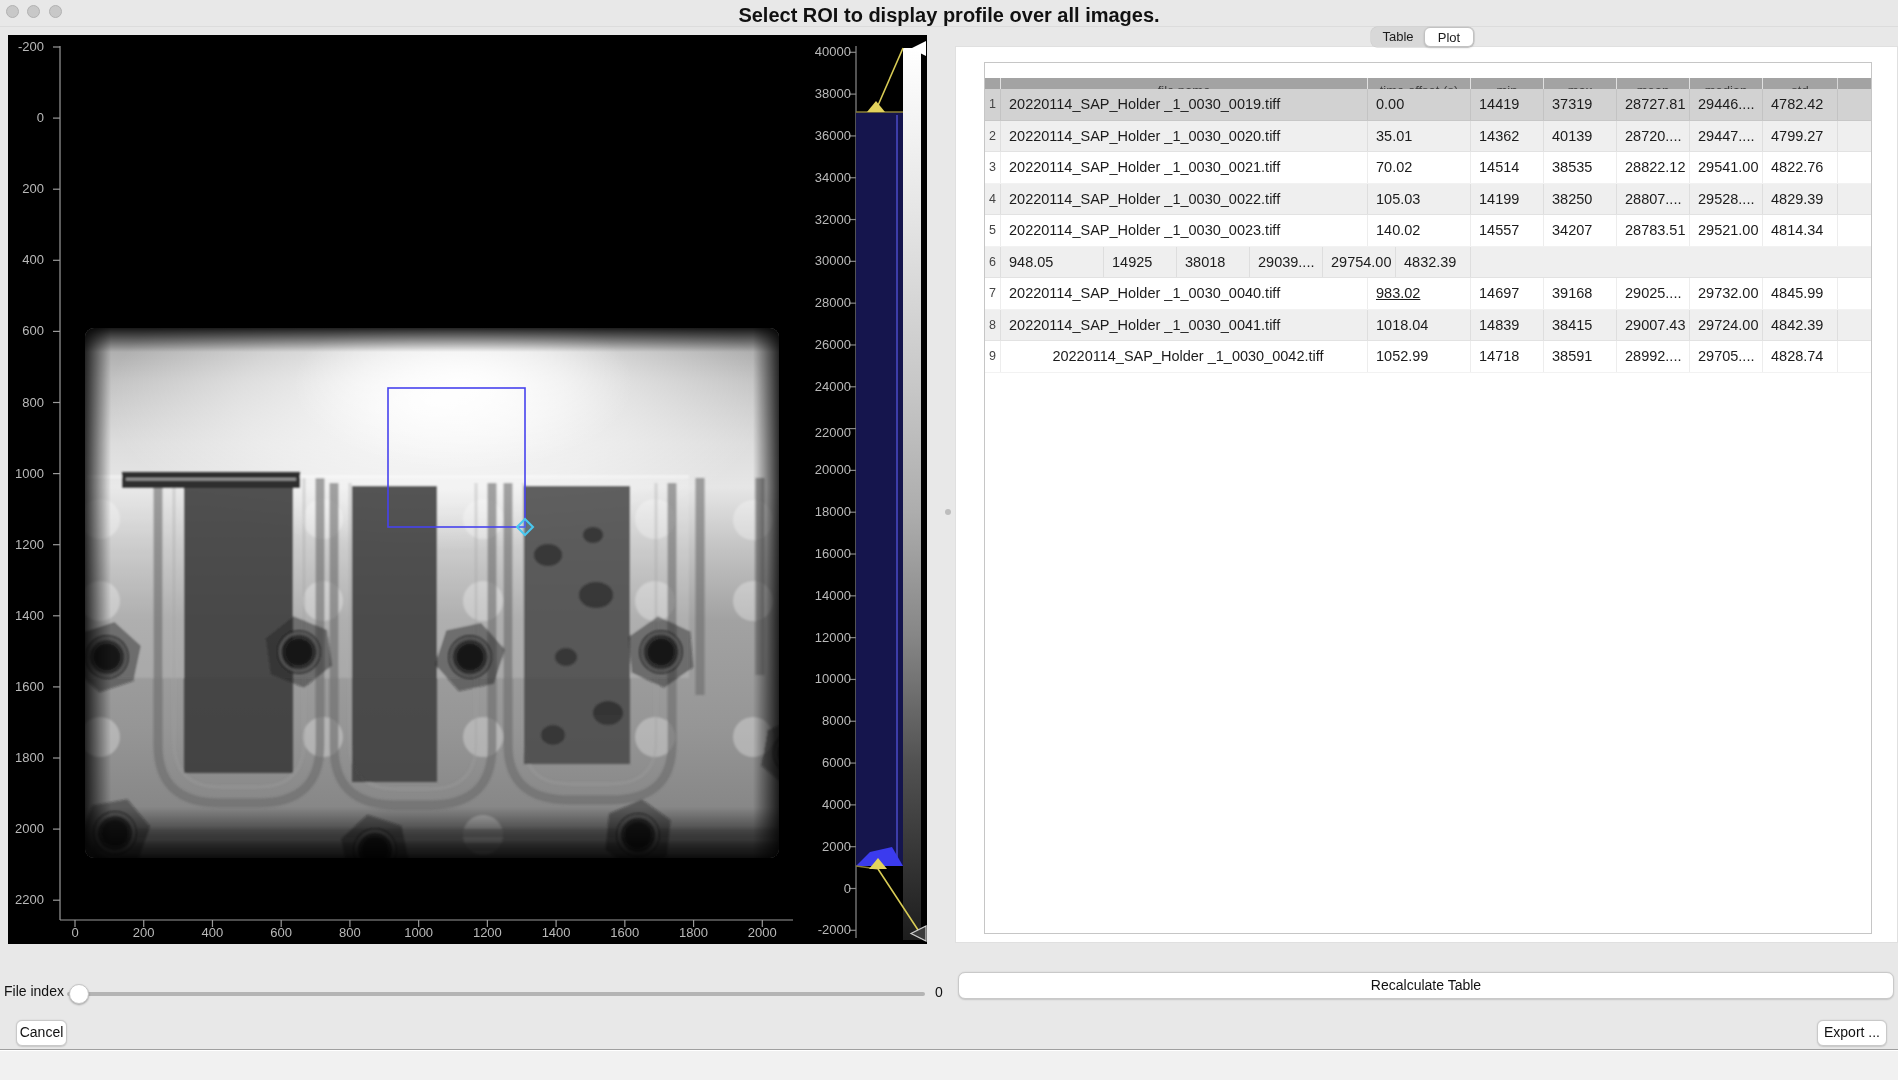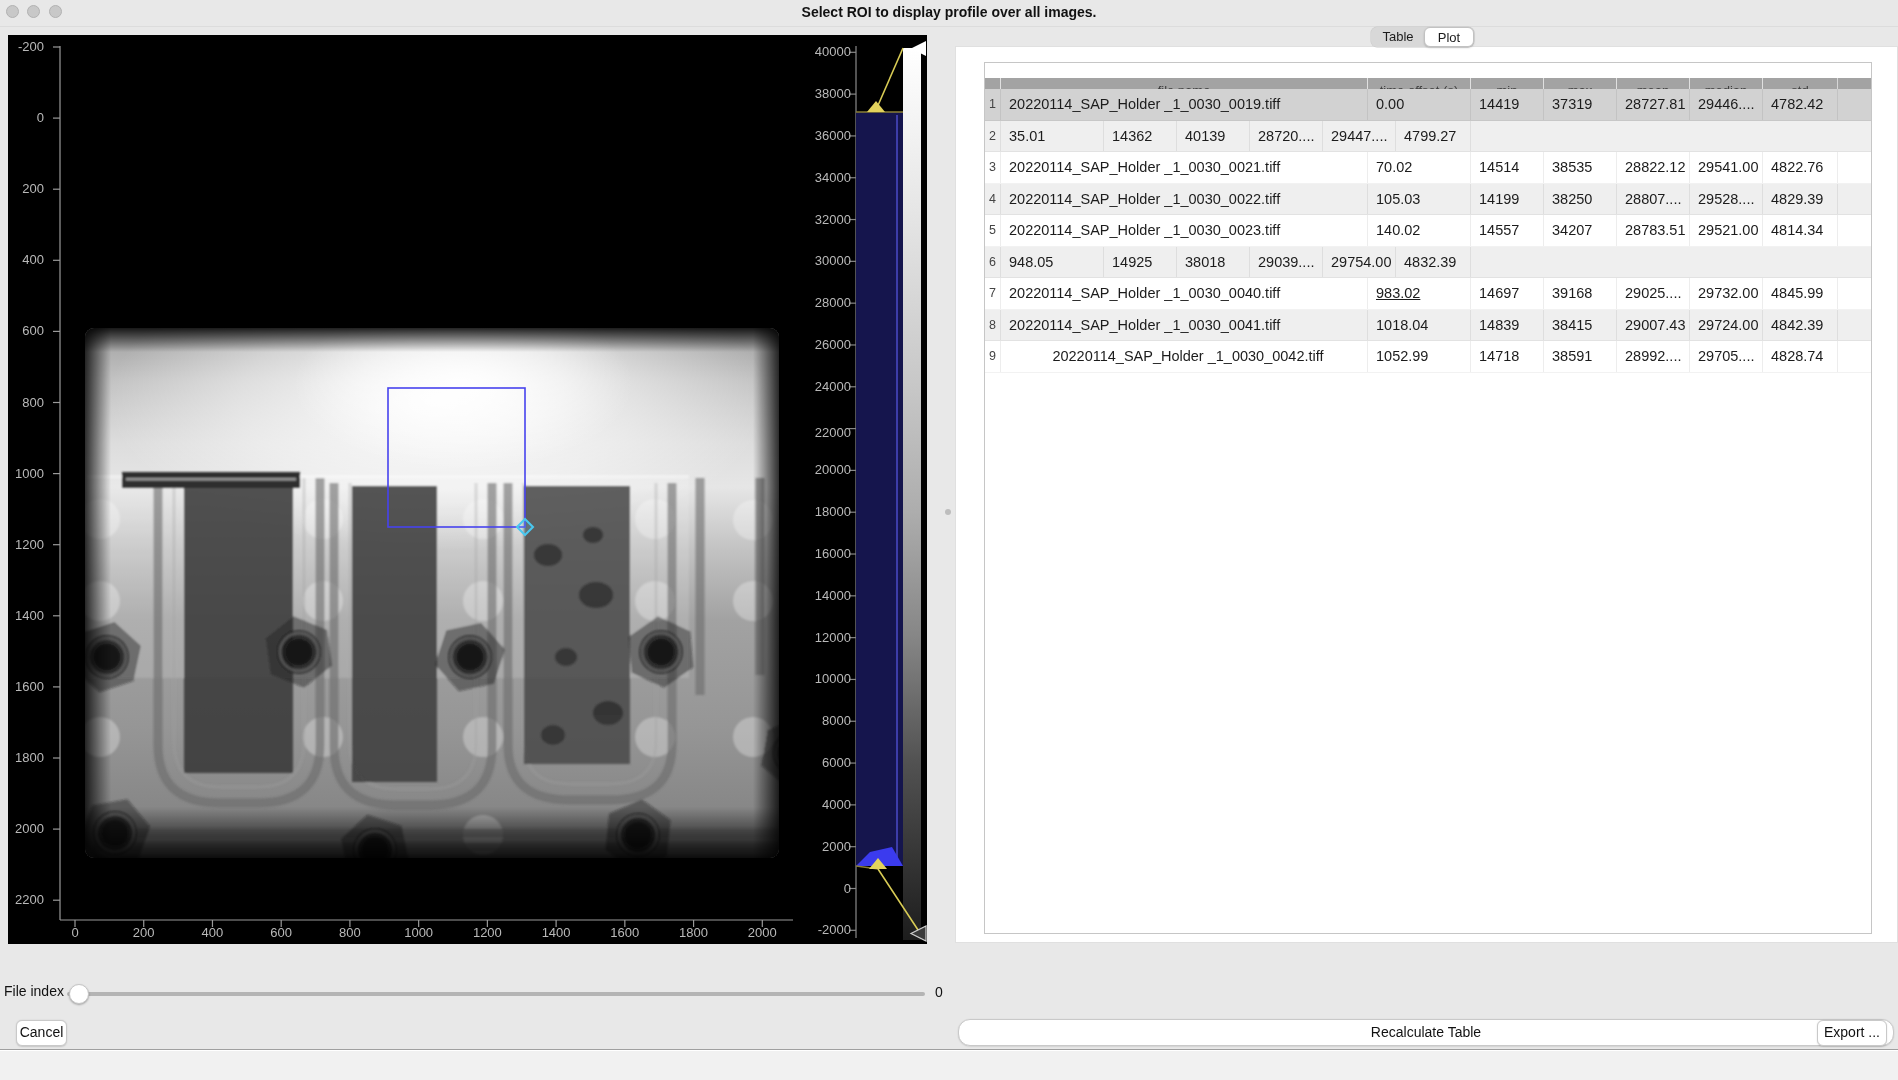--- a/index.html
+++ b/index.html
@@ -5,21 +5,21 @@
   html,body{margin:0;padding:0;}
   body{
     width:1898px;height:1080px;position:relative;overflow:hidden;
     background:#e8e8e8;
     font-family:"Liberation Sans", sans-serif;
     -webkit-font-smoothing:antialiased;
   }
   
   #titlebar{position:absolute;left:0;top:0;width:1898px;height:26px;border-bottom:1px solid #dcdcdc;}
   .tl{position:absolute;top:5px;width:13px;height:13px;border-radius:50%;background:#c8c8c8;border:1px solid #b2b2b2;box-sizing:border-box;}
-  #win-title{position:absolute;left:0;top:4px;width:1898px;text-align:center;font-size:14px;font-weight:bold;color:#111;}
+  #win-title{position:absolute;left:0;top:4px;width:1898px;text-align:center;font-size:20px;font-weight:bold;color:#111;}
   
   #plot-area{position:absolute;left:8px;top:35px;width:919px;height:909px;background:#0369a1;}
   #plot-svg{position:absolute;left:0;top:0;}
   .tick{position:absolute;font-size:13px;color:#b9b9b9;pointer-events:none;line-height:16px;}
   .ylabel{left:0;width:36px;text-align:right;}
   .xlabel{width:50px;text-align:center;}
   .clabel{left:783px;width:60px;text-align:right;}
   #splitter-dot{position:absolute;left:945px;top:509px;width:6px;height:6px;border-radius:50%;background:#bdbdbd;}
   
   #right-panel{position:absolute;left:955px;top:46px;width:943px;height:897px;background:#fff;border:1px solid #e0e0e0;box-sizing:border-box;}
@@ -32,21 +32,21 @@
   #roi-table{position:absolute;left:984px;top:62px;width:888px;height:872px;background:#fff;border:1px solid #c6c6c6;box-sizing:border-box;overflow:hidden;}
   #thead{position:absolute;left:0;top:0;width:100%;height:26px;background:#a3a3a3;border-bottom:1px solid #d9d9d9;box-sizing:border-box;display:flex;margin-top:15px;}
   .hcell{height:25px;line-height:25px;font-size:13px;color:#3f3f3f;text-align:center;border-right:1px solid #e0e0e0;box-sizing:border-box;flex:none;}
   .hcell.last{border-right:1px solid #d6d6d6;}
   #tbody{position:absolute;left:0;top:26px;width:100%;}
   .trow{display:flex;height:31.5px;box-sizing:border-box;border-bottom:1px solid rgba(0,0,0,0.05);}
   .tcell{height:100%;font-size:14.5px;color:#1c1c1c;line-height:30px;padding-left:8px;box-sizing:border-box;border-right:1px solid rgba(0,0,0,0.07);white-space:nowrap;overflow:hidden;flex:none;}
   .numcell{font-size:12.5px;color:#444;text-align:center;padding-left:0;}
   
   .btn{position:absolute;background:#fff;border:1px solid #c9c9c9;border-radius:6px;font-size:14px;color:#111;text-align:center;box-shadow:0 0.5px 1.5px rgba(0,0,0,.15);cursor:default;}
-  #recalc-btn{left:958px;top:1019px;width:934px;height:25px;line-height:24px;border-radius:12px;}
+  #recalc-btn{left:958px;top:972px;width:934px;height:25px;line-height:24px;border-radius:7px;}
   #cancel-btn{left:16px;top:1020px;width:49px;height:24px;line-height:23px;}
   #export-btn{left:1817px;top:1020px;width:68px;height:24px;line-height:23px;}
   #file-index-label{position:absolute;left:4px;top:983px;font-size:14px;color:#111;}
   #slider-track{position:absolute;left:67px;top:992px;width:858px;height:4px;background:#b4b4b4;border-radius:2px;}
   #slider-thumb{position:absolute;left:69px;top:984px;width:20px;height:20px;border-radius:50%;background:#fff;border:0.5px solid #c6c6c6;box-shadow:0 1px 2px rgba(0,0,0,.3);box-sizing:border-box;}
   #file-index-value{position:absolute;left:928px;top:984px;width:22px;text-align:center;font-size:14px;color:#111;}
   
   #status-strip{position:absolute;left:0;top:1049px;width:1898px;height:31px;background:#f1f1f1;border-top:1px solid #9f9f9f;box-shadow:inset 0 1px 0 #ffffff;}
 </style>
 </head>
@@ -353,20 +353,21 @@
         <div class="tcell" style="width: 367px;">20220114_SAP_Holder _1_0030_0019.tiff</div>
         <div class="tcell" style="width: 103px;">0.00</div>
         <div class="tcell" style="width: 73px;">14419</div>
         <div class="tcell" style="width: 73px;">37319</div>
         <div class="tcell" style="width: 73px;">28727.81</div>
         <div class="tcell" style="width: 73px;">29446....</div>
         <div class="tcell" style="width: 75px;">4782.42</div>
       </div>
       <div class="trow" style="background: rgb(239, 239, 239);">
         <div class="tcell numcell" style="width: 16px;">2</div>
+        <div class="tcell" style="width: 367px;">20220114_SAP_Holder _1_0030_0020.tiff</div>
         <div class="tcell" style="width: 103px;">35.01</div>
         <div class="tcell" style="width: 73px;">14362</div>
         <div class="tcell" style="width: 73px;">40139</div>
         <div class="tcell" style="width: 73px;">28720....</div>
         <div class="tcell" style="width: 73px;">29447....</div>
         <div class="tcell" style="width: 75px;">4799.27</div>
       </div>
       <div class="trow" style="background: rgb(255, 255, 255);">
         <div class="tcell numcell" style="width: 16px;">3</div>
         <div class="tcell" style="width: 367px;">20220114_SAP_Holder _1_0030_0021.tiff</div>

